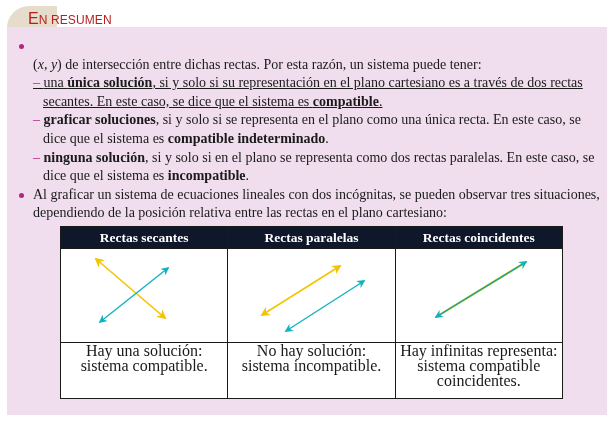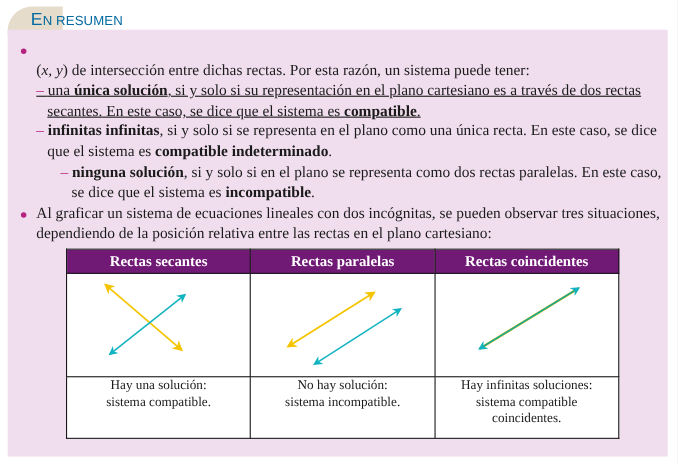--- a/index.html
+++ b/index.html
@@ -6,21 +6,21 @@
   body {
     width: 616px; height: 422px; background: #ffffff; position: relative; overflow: hidden;
     font-family: "Liberation Serif", "DejaVu Serif", serif; color: #1a1a1a;
   }
   .tab-bg {
     position: absolute; left: 7px; top: 6px; width: 50px; height: 26px;
     background: #e5dccb; border-top-left-radius: 22px;
   }
   .heading {
     position: absolute; left: 28px; top: 10px; font-family: "Liberation Sans", "DejaVu Sans", sans-serif;
-    font-size: 15px; color: #0369a1; letter-spacing: 0.1px;
+    font-size: 15px; color: #b91c1c; letter-spacing: 0.1px;
   }
   .heading .cap { font-size: 16px; }
   .heading .small { font-size: 12px; }
   .panel {
     position: absolute; left: 7px; top: 27px; width: 600px; height: 388px;
     background: #f0deee;
   }
   .body-text {
     position: absolute; left: 17px; top: 37px; width: 590px;
     font-size: 14px; line-height: 18.6px;
@@ -32,26 +32,26 @@
   }
   .dash-item { position: relative; padding-left: 26px; text-indent: -10px; }
   .dash-item .dash { color: #b5247f; }
   b { font-weight: bold; }
   i { font-style: italic; }
   table.cases {
     position: absolute; left: 60px; top: 226px; width: 503px; border-collapse: collapse;
     background: #ffffff; table-layout: fixed;
   }
   table.cases th {
-    background: #701a75; color: #ffffff; font-weight: bold; font-size: 13.5px; height: 21px;
+    background: #0f172a; color: #ffffff; font-weight: bold; font-size: 13.5px; height: 21px;
     border: 1.5px solid #1a1a1a; padding: 0;
   }
   table.cases td { border: 1.5px solid #1a1a1a; padding: 0; text-align: center; vertical-align: top; }
   td.img-cell { height: 93px; }
-  td.caption-cell { height: 55px; font-size: 12px; line-height: 15px; padding-top: 5px; }
+  td.caption-cell { height: 55px; font-size: 16px; line-height: 15px; padding-top: 5px; }
   svg { display: block; margin: 0 auto; }
 </style>
 </head>
 <body>
 
 <div class="tab-bg"></div>
 <div class="heading"><span class="cap">E</span><span class="small">N RESUMEN</span></div>
 
 <div class="panel"></div>
 
@@ -59,23 +59,23 @@
   <div class="bullet-item">
     <span class="bullet"></span>
     <br>
     <span>(</span><i>x, y</i><span>) de intersección entre dichas rectas. Por esta razón, un sistema puede tener:</span>
     <div class="dash-item" style="padding-left:10px;text-decoration:underline;">
       <span class="dash">–</span>
       <span>una </span><b>única solución</b><span>, si y solo si su representación en el plano cartesiano es a través de dos rectas secantes. En este caso, se dice que el sistema es </span><b>compatible</b><span>.</span>
     </div>
     <div class="dash-item" style="padding-left:10px;">
       <span class="dash">–</span>
-      <span></span><b>infinitas infinitas</b><span>, si y solo si se representa en el plano como una única recta. En este caso, se dice que el sistema es </span><b>compatible indeterminado</b><span>.</span>
+      <span></span><b>graficar soluciones</b><span>, si y solo si se representa en el plano como una única recta. En este caso, se dice que el sistema es </span><b>compatible indeterminado</b><span>.</span>
     </div>
-    <div class="dash-item" style="padding-left:10px;margin-left:22px;">
+    <div class="dash-item" style="padding-left:10px;">
       <span class="dash">–</span>
       <span></span><b>ninguna solución</b><span>, si y solo si en el plano se representa como dos rectas paralelas. En este caso, se dice que el sistema es </span><b>incompatible</b><span>.</span>
     </div>
   </div>
   <div class="bullet-item">
     <span class="bullet"></span>
     <span>Al graficar un sistema de ecuaciones lineales con dos incógnitas, se pueden observar tres situaciones, dependiendo de la posición relativa entre las rectas en el plano cartesiano:</span>
   </div>
 </div>
 
@@ -130,19 +130,19 @@
   <tr>
     <td class="caption-cell">
       <div>Hay una solución:</div>
           <div>sistema compatible.</div>
     </td>
     <td class="caption-cell">
       <div>No hay solución:</div>
           <div>sistema incompatible.</div>
     </td>
     <td class="caption-cell">
-      <div>Hay infinitas soluciones:</div>
+      <div>Hay infinitas representa:</div>
           <div>sistema compatible</div>
           <div>coincidentes.</div>
     </td>
   </tr>
 </tbody>
   </table>
 
 </body></html>

